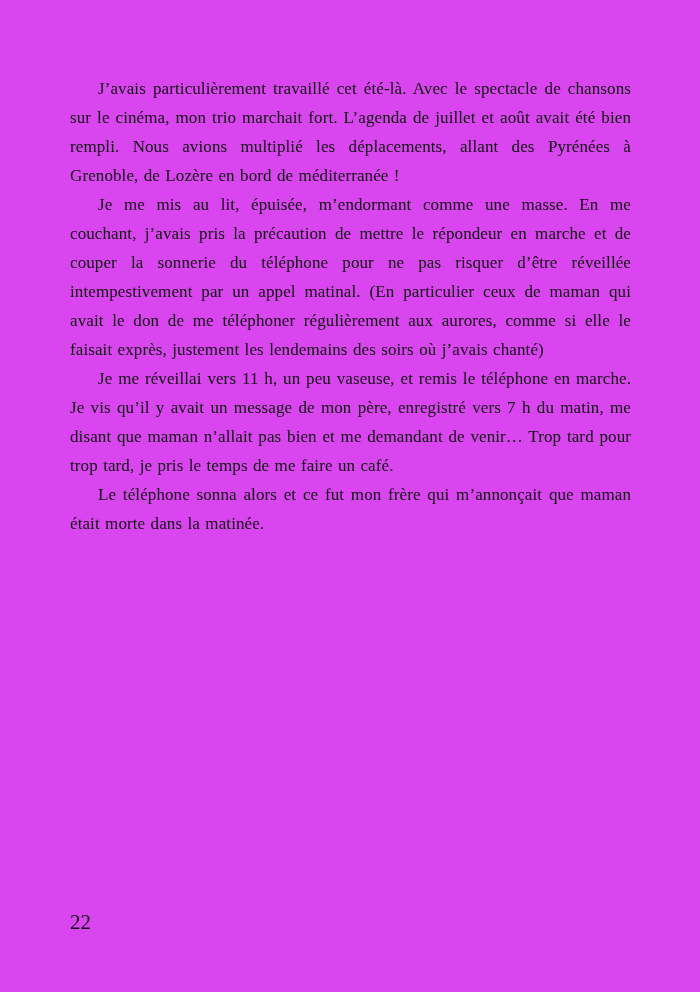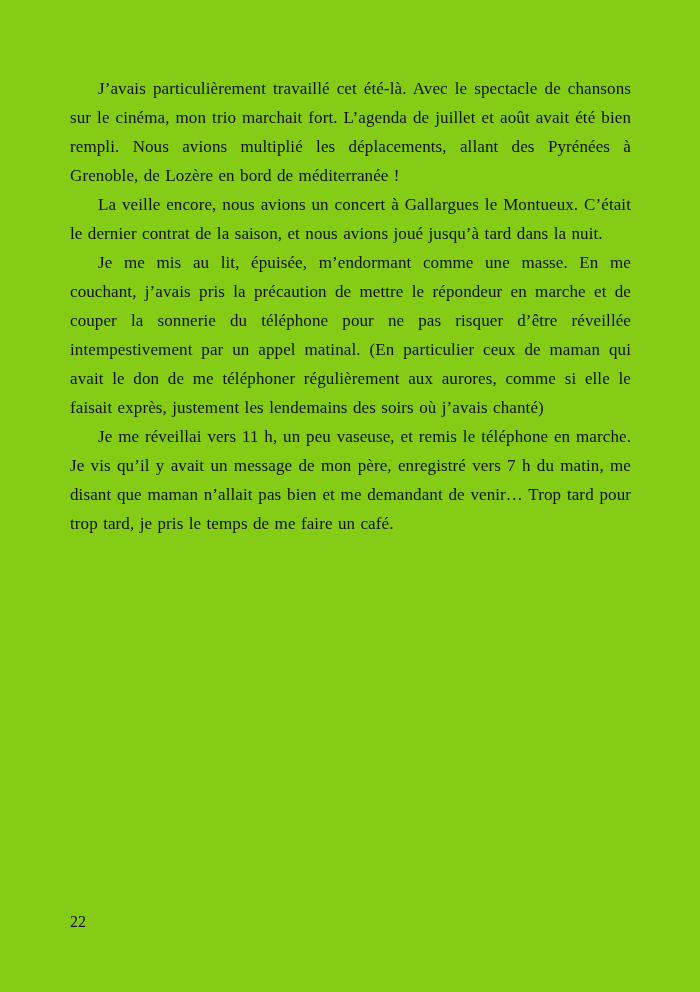--- a/index.html
+++ b/index.html
@@ -6,21 +6,21 @@
   html, body {
     margin: 0;
     padding: 0;
     background: #e9e9e9;
   }
   .book-page {
     position: relative;
     width: 700px;
     height: 992px;
     margin: 0 auto;
-    background: #84cc16;
+    background: #d946ef;
     color: #111111;
     font-family: "Liberation Serif", "DejaVu Serif", serif;
     overflow: hidden;
   }
   .text-block {
     position: absolute;
     top: 74px;
     left: 70px;
     width: 561px;
     font-size: 17px;
@@ -31,28 +31,28 @@
   }
   .text-block p {
     margin: 0;
     padding: 0;
     text-indent: 28px;
   }
   .page-number {
     position: absolute;
     left: 70px;
     top: 912px;
-    font-size: 16px;
+    font-size: 21px;
     line-height: 20px;
   }
 </style>
 </head>
 <body>
 
 <div class="book-page">
   <div class="text-block">
     <p>J’avais particulièrement travaillé cet été-là. Avec le spectacle de chansons sur le cinéma, mon trio marchait fort. L’agenda de juillet et août avait été bien rempli. Nous avions multiplié les déplacements, allant des Pyrénées à Grenoble, de Lozère en bord de méditerranée !</p>
-    <p>La veille encore, nous avions un concert à Gallargues le Montueux. C’était le dernier contrat de la saison, et nous avions joué jusqu’à tard dans la nuit.</p>
     <p>Je me mis au lit, épuisée, m’endormant comme une masse. En me couchant, j’avais pris la précaution de mettre le répondeur en marche et de couper la sonnerie du téléphone pour ne pas risquer d’être réveillée intempestivement par un appel matinal. (En particulier ceux de maman qui avait le don de me téléphoner régulièrement aux aurores, comme si elle le faisait exprès, justement les lendemains des soirs où j’avais chanté)</p>
     <p>Je me réveillai vers 11 h, un peu vaseuse, et remis le téléphone en marche. Je vis qu’il y avait un message de mon père, enregistré vers 7 h du matin, me disant que maman n’allait pas bien et me demandant de venir… Trop tard pour trop tard, je pris le temps de me faire un café.</p>
+    <p>Le téléphone sonna alors et ce fut mon frère qui m’annonçait que maman était morte dans la matinée.</p>
   </div>
   <div class="page-number">22</div>
 </div>
 
 </body></html>

